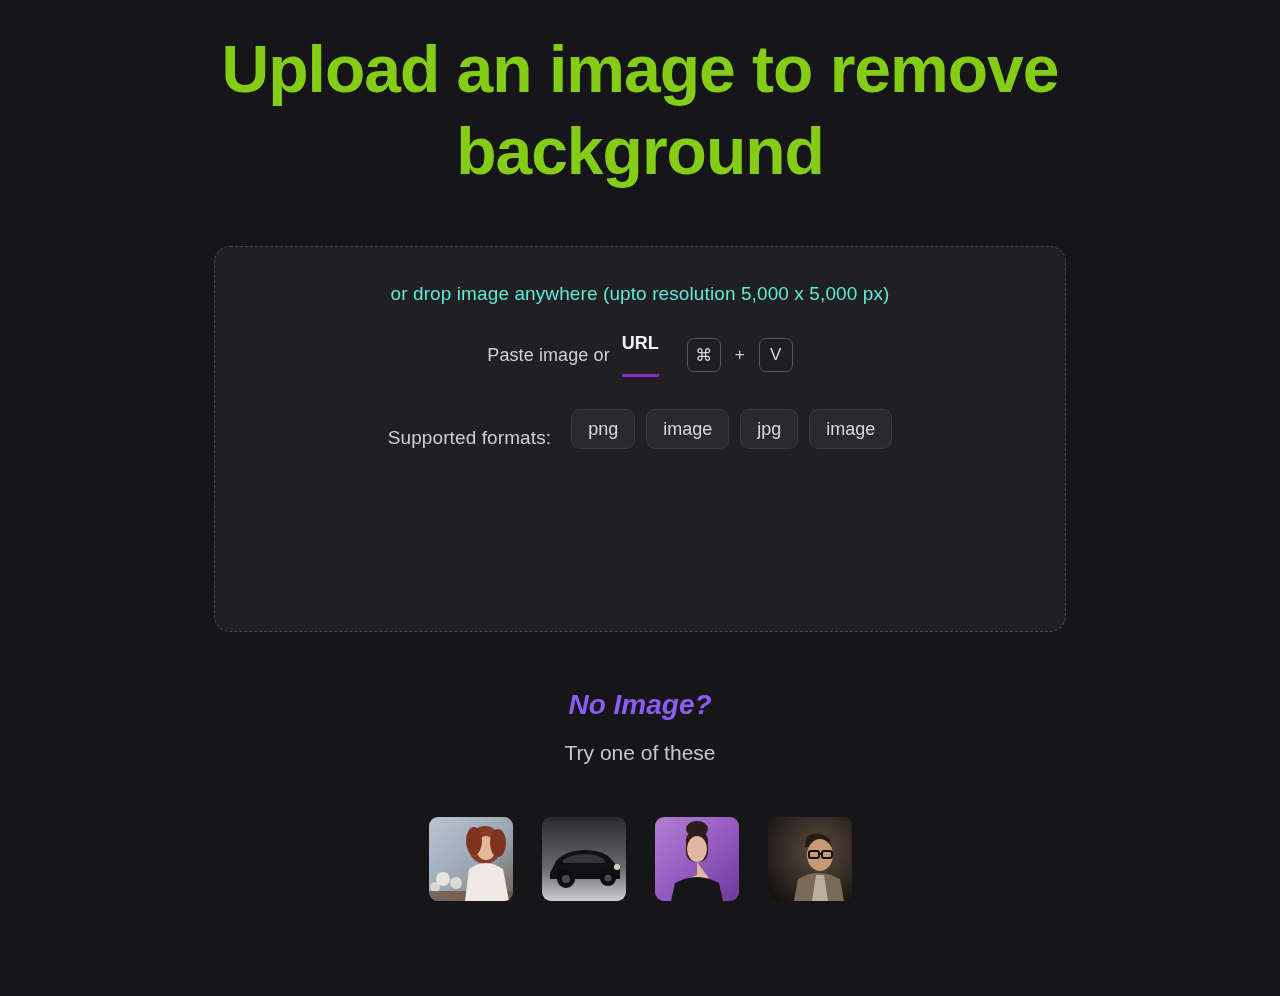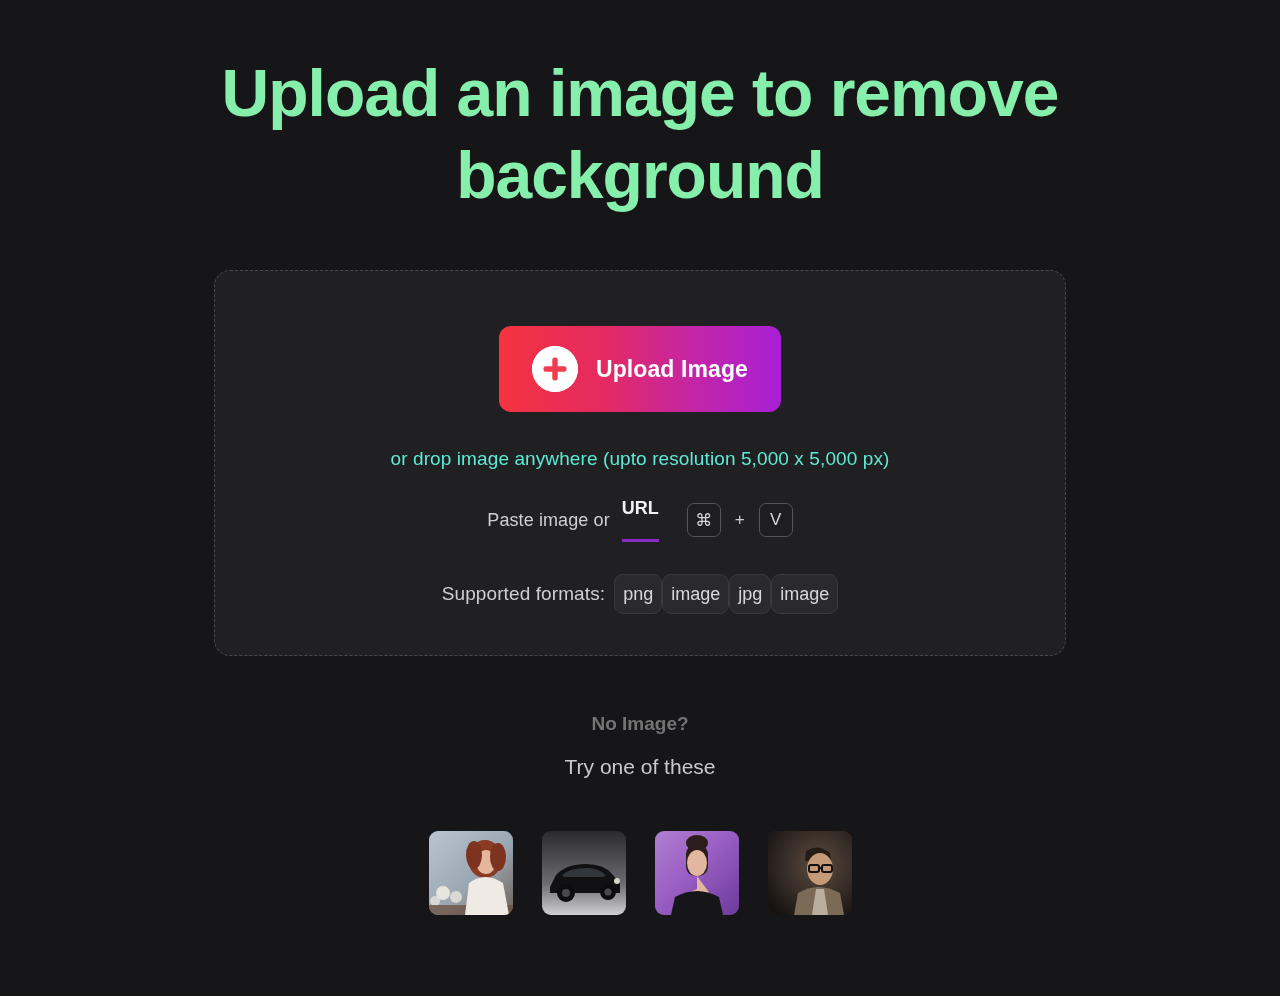--- a/index.html
+++ b/index.html
@@ -18,27 +18,27 @@
     background: #161618;
     display: flex;
     flex-direction: column;
     align-items: center;
     position: relative;
   }
 
   
   .page-title {
     width: 960px;
-    margin-top: 52px;
+    margin-top: 28px;
     text-align: center;
     font-size: 66px;
     line-height: 82px;
     font-weight: bold;
     letter-spacing: -1px;
-    color: #86efac;
+    color: #84cc16;
   }
 
   
   .dropzone {
     margin-top: 54px;
     width: 852px;
     height: 386px;
     border: 1px dashed #4a4a4d;
     border-radius: 16px;
     background: #202022;
@@ -125,48 +125,50 @@
   .key-plus {
     color: #cfcfd2;
     font-size: 17px;
     padding: 0 2px;
   }
   .keycap-gap { width: 4px; }
 
   .formats-row {
     margin-top: 32px;
     display: flex;
-    align-items: center;
+    align-items: flex-end;
+    gap: 11px;
     font-size: 19px;
     color: #cfcfd2;
   }
   .formats-label {
     margin-right: 9px;
     letter-spacing: 0.1px;
   }
   .format-chip {
     height: 40px;
-    padding: 0 8px;
+    padding: 0 16px;
     border: 1px solid #3a3a3d;
     border-radius: 9px;
     background: #2a2a2c;
     color: #d8d8db;
     font-size: 18px;
     display: flex;
     align-items: center;
     justify-content: center;
     cursor: pointer;
   }
 
   
   .no-image-title {
     margin-top: 57px;
-    font-size: 19px;
+    font-size: 28px;
     font-weight: bold;
-    color: #737373;
+    color: #8b5cf6;
+    font-style: italic;
   }
   .try-text {
     margin-top: 20px;
     font-size: 21px;
     color: #c9c9cc;
   }
 
   
   .samples {
     margin-top: 52px;
@@ -186,30 +188,20 @@
 </style>
 </head>
 <body>
 
 <div class="page">
 
   <h1 class="page-title">Upload an image to remove background</h1>
 
   <div class="dropzone">
 
-    <button class="upload-button">
-      <span class="plus-badge">
-        <svg viewBox="0 0 46 46" width="46" height="46" aria-hidden="true">
-          <circle cx="23" cy="23" r="23" fill="#ffffff"></circle>
-          <rect x="20.3" y="11.5" width="5.4" height="23" rx="2.3" fill="#f03c4e"></rect>
-          <rect x="11.5" y="20.3" width="23" height="5.4" rx="2.3" fill="#f03c4e"></rect>
-        </svg>
-      </span>
-      <span class="upload-button-label">Upload Image</span>
-    </button>
 
     <div class="drop-hint">or drop image anywhere (upto resolution 5,000 x 5,000 px)</div>
 
     <div class="paste-row">
       <span class="paste-text">Paste image or</span>
       <a class="url-link">URL</a>
       <span class="keycap-gap"></span>
       <span class="keycap">⌘</span>
       <span class="key-plus">+</span>
       <span class="keycap">V</span>

